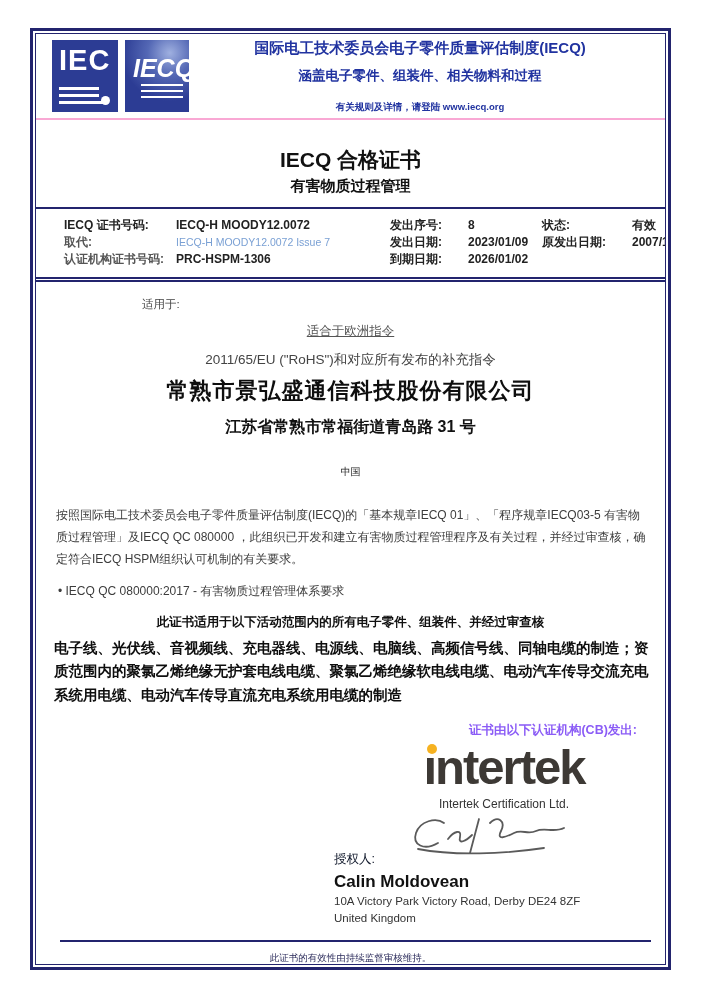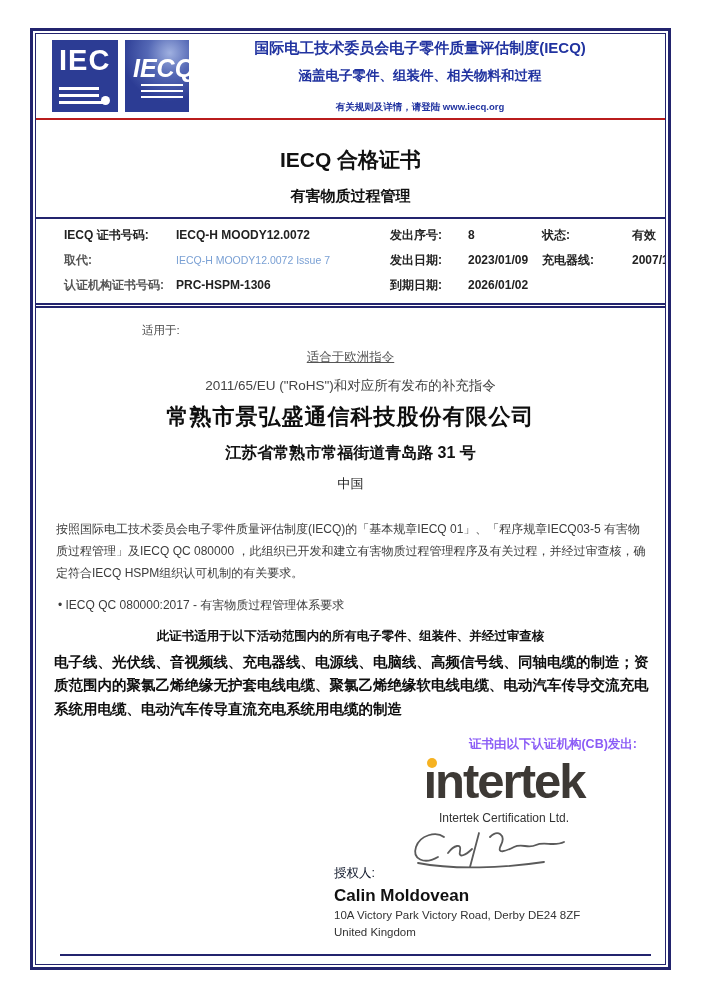--- a/index.html
+++ b/index.html
@@ -3,56 +3,56 @@
 <meta charset="utf-8">
 <style>
   * { margin:0; padding:0; box-sizing:border-box; }
   html,body { width:707px; height:1000px; background:#ffffff; font-family:"Liberation Sans", sans-serif; }
   .page { position:relative; width:707px; height:1000px; background:#fff; overflow:hidden; }
 
   .border-outer { position:absolute; left:30px; top:28px; width:641px; height:942px; border:3px solid #23246e; }
   .border-inner { position:absolute; inset:2px; border:1px solid #23246e; overflow:hidden; }
 
   
-  .header { display:flex; align-items:center; height:86px; border-bottom:2px solid #b91c1c; padding:4px 10px 4px 16px; }
+  .header { display:flex; align-items:center; height:86px; border-bottom:2px solid #f9a8d4; padding:4px 10px 4px 16px; }
   .logo-iec { position:relative; width:66px; height:72px; background:#2c3c94; flex:0 0 auto; }
   .logo-iec .iec-text { position:absolute; top:4px; left:7px; color:#fff; font-weight:bold; font-size:29px; letter-spacing:1px; }
   .logo-iec .bar { position:absolute; left:7px; height:3px; width:40px; background:#fff; }
   .logo-iec .b1{ bottom:22px;} .logo-iec .b2{ bottom:15px;} .logo-iec .b3{ bottom:8px; width:46px;}
   .logo-iec .dot { position:absolute; right:8px; bottom:7px; width:9px; height:9px; border-radius:50%; background:#fff; }
   .logo-iecq { position:relative; width:64px; height:72px; margin-left:7px; flex:0 0 auto;
                background:radial-gradient(circle at 70% 18%, #9fb0e0 0%, #5468b5 30%, #2c3c94 65%); }
   .logo-iecq .iecq-text { position:absolute; top:14px; left:8px; color:#fff; font-weight:bold; font-style:italic; font-size:25px; letter-spacing:0px; }
   .logo-iecq .bar { position:absolute; right:6px; height:2.5px; width:42px; background:#fff; }
   .logo-iecq .q1{ bottom:26px;} .logo-iecq .q2{ bottom:20px;} .logo-iecq .q3{ bottom:14px;}
   .header-text { flex:1; text-align:center; color:#2133a0; padding-right:4px; }
   .header-text .h1 { font-size:15px; font-weight:bold; }
   .header-text .h2 { font-size:13.5px; font-weight:bold; margin-top:9px; }
   .header-text .h3 { font-size:9.5px; font-weight:bold; margin-top:16px; }
 
   
   .title-block { text-align:center; padding-top:26px; border-bottom:2px solid #23246e; }
   .title-main { font-size:21px; font-weight:bold; color:#111; }
-  .title-sub { font-size:15px; font-weight:bold; color:#111; margin-top:13px; padding-bottom:11px; }
+  .title-sub { font-size:15px; font-weight:bold; color:#111; margin-top:3px; padding-bottom:11px; }
 
   
-  .details { display:grid; grid-template-columns:112px 214px 78px 74px 90px 1fr; row-gap:8px;
+  .details { display:grid; grid-template-columns:112px 214px 78px 74px 90px 1fr; row-gap:0;
              margin:8px 6px 0 28px; font-size:12px; color:#222; align-items:baseline; }
   .details .lbl { font-weight:bold; }
   .details .val { font-weight:bold; }
   .details .val-link { color:#7aa0d4; font-size:10.5px; }
   .double-hr { height:5px; border-top:2px solid #23246e; border-bottom:2px solid #23246e; margin-top:9px; }
 
   
   .applicable { margin:15px 0 0 106px; font-size:11.5px; color:#444; }
   .directive1 { text-align:center; font-size:12.5px; color:#555; margin-top:11px;text-decoration:underline; }
   .directive2 { text-align:center; font-size:13.5px; color:#444; margin-top:11px; }
   .company    { text-align:center; font-size:22px; font-weight:bold; color:#0e0e0e; margin-top:7px; letter-spacing:1px; }
   .address    { text-align:center; font-size:16px; font-weight:bold; color:#111; margin-top:11px; }
-  .country    { text-align:center; font-size:13px; color:#222; margin-top:11px; }
+  .country    { text-align:center; font-size:10px; color:#222; margin-top:27px; }
   .paragraph  { margin:25px 18px 0 20px; font-size:12px; line-height:1.85; color:#3c3c3c; }
   .bullet     { margin:12px 18px 0 22px; font-size:12px; color:#3c3c3c; }
   .scope-head { text-align:center; font-size:12.5px; font-weight:bold; color:#111; margin-top:14px; }
   .scope-text { margin:6px 16px 0 18px; font-size:14.5px; font-weight:bold; color:#0e0e0e; line-height:1.62; }
   .issued-by  { text-align:right; margin:15px 28px 0 0; font-size:12.5px; font-weight:bold; color:#8b5cf6; }
 
   
   .cb-block { width:340px; margin-left:298px; margin-top:2px; }
   .intertek-wrap { text-align:center; }
   .intertek-logo { position:relative; display:inline-block; font-weight:bold; font-size:49px; letter-spacing:-2px; color:#3d3935; line-height:1.1; }
@@ -106,21 +106,21 @@
         <span class="val">IECQ-H MOODY12.0072</span>
         <span class="lbl">发出序号:</span>
         <span class="val">8</span>
         <span class="lbl">状态:</span>
         <span class="val">有效</span>
 
         <span class="lbl" style="color:#555;">取代:</span>
         <span class="val-link">IECQ-H MOODY12.0072 Issue 7</span>
         <span class="lbl">发出日期:</span>
         <span class="val">2023/01/09</span>
-        <span class="lbl">充电器线:</span>
+        <span class="lbl">原发出日期:</span>
         <span class="val">2007/12/24</span>
 
         <span class="lbl" style="color:#555;">认证机构证书号码:</span>
         <span class="val">PRC-HSPM-1306</span>
         <span class="lbl">到期日期:</span>
         <span class="val">2026/01/02</span>
         <span></span>
           <span></span>
       </div>
       <div class="double-hr"></div>

